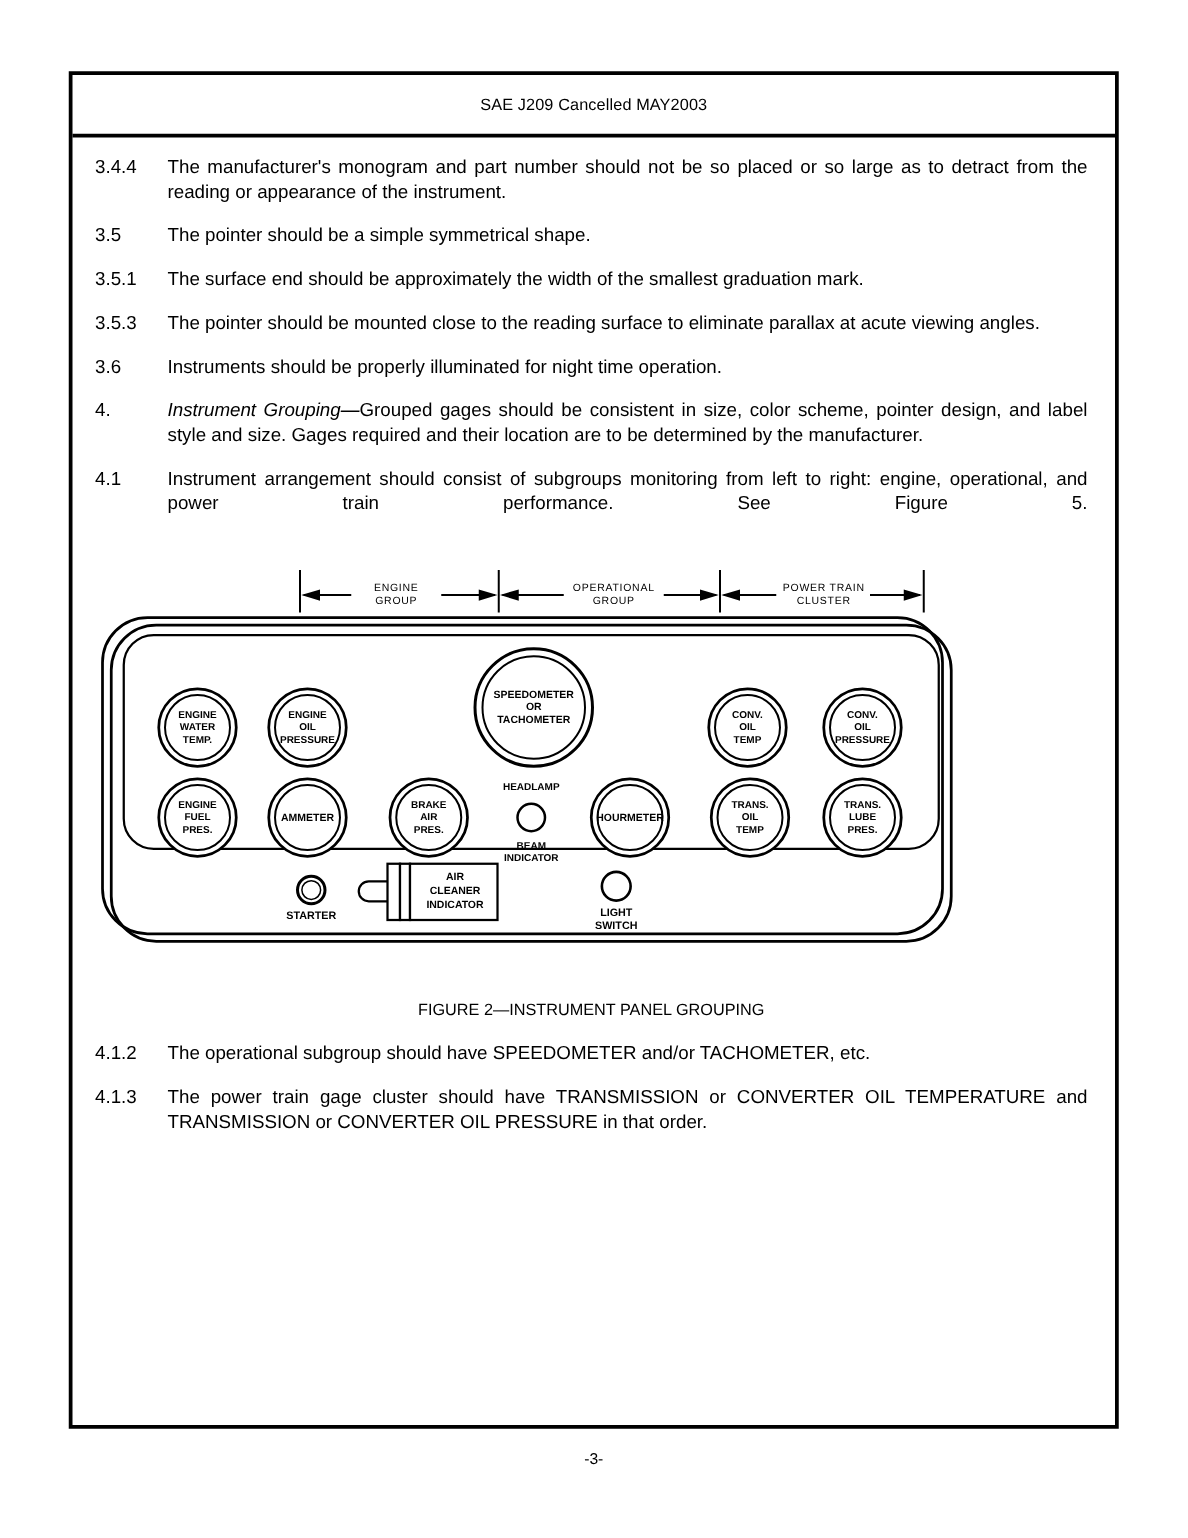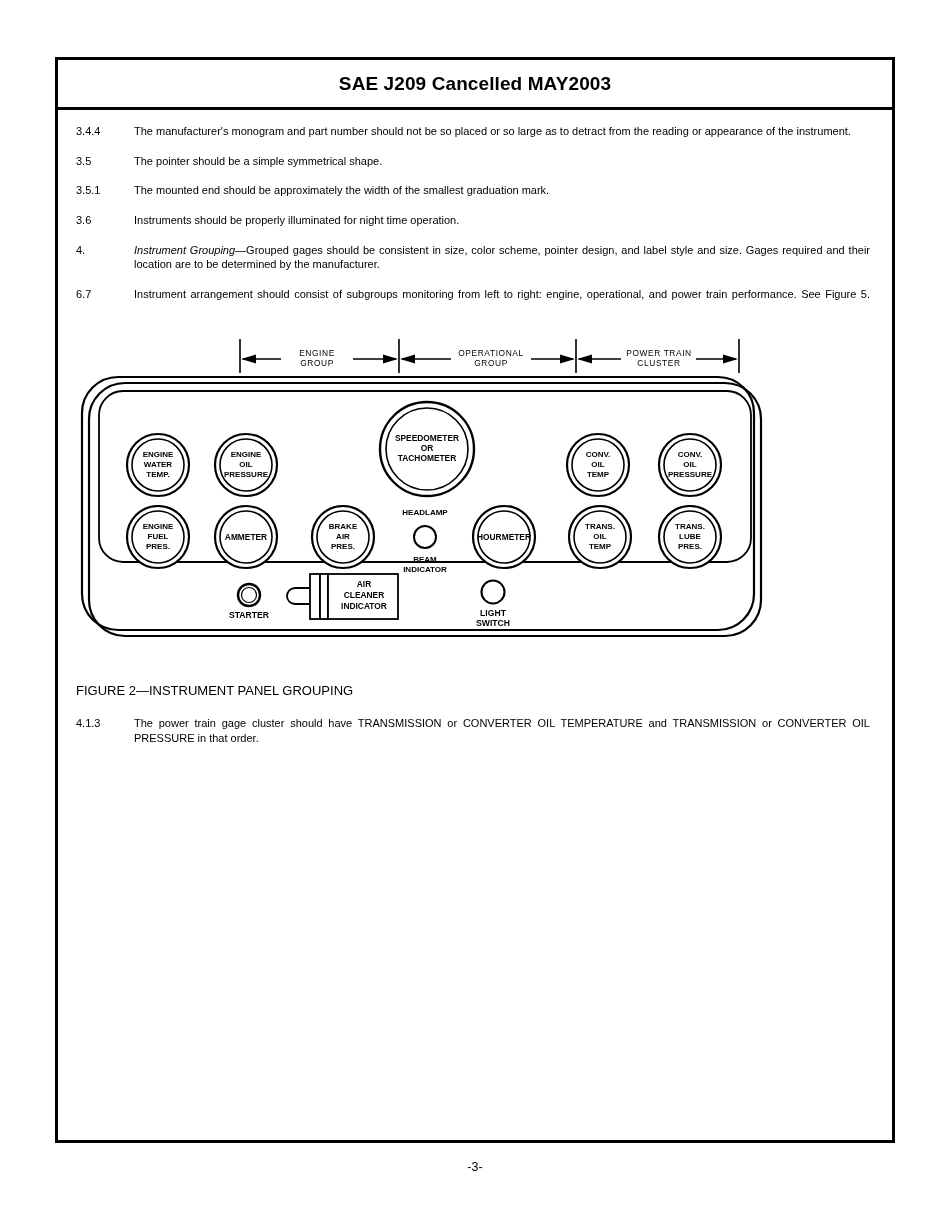--- a/index.html
+++ b/index.html
@@ -30,35 +30,35 @@
 
   #doc-header {
     height: 50px;
     border-bottom: 3px solid #000;
     display: flex;
     align-items: center;
     justify-content: center;
     box-sizing: border-box;
   }
   #doc-header .hdr-text {
-    font-size: 19px;
-    font-weight: bold;
+    font-size: 13px;
+    font-weight: normal;
     letter-spacing: 0.1px;
   }
 
   #doc-body {
     padding: 14px 22px 0 18px;
     box-sizing: border-box;
   }
 
   
   .clause {
     display: flex;
     margin-bottom: 15px;
-    font-size: 11px;
+    font-size: 15px;
     line-height: 1.33;
   }
   .clause .num {
     width: 58px;
     flex: 0 0 58px;
     white-space: nowrap;
   }
   .clause .num.bold { font-weight: normal; }
   .clause .txt {
     flex: 1 1 auto;
@@ -80,21 +80,21 @@
     position: relative;
     height: 350px;
     margin-top: 4px;
   }
   #figure-svg {
     position: absolute;
     left: 0;
     top: 0;
   }
   #figure-caption {
-    text-align: left;
+    text-align: center;
     font-size: 13px;
     margin-top: 2px;
     margin-bottom: 18px;
   }
 
   
   #page-number {
     position: absolute;
     left: 0;
     top: 1160px;
@@ -120,37 +120,41 @@
     </div>
 
 
     <div class="clause">
       <div class="num bold">3.5</div>
       <div class="txt">The pointer should be a simple symmetrical shape.</div>
     </div>
 
     <div class="clause">
       <div class="num">3.5.1</div>
-      <div class="txt">The mounted end should be approximately the width of the smallest graduation mark.</div>
-    </div>
-
-
+      <div class="txt">The surface end should be approximately the width of the smallest graduation mark.</div>
+    </div>
+
+
+    <div class="clause">
+      <div class="num">3.5.3</div>
+      <div class="txt">The pointer should be mounted close to the reading surface to eliminate parallax at acute viewing angles.</div>
+    </div>
 
     <div class="clause">
       <div class="num bold">3.6</div>
       <div class="txt">Instruments should be properly illuminated for night time operation.</div>
     </div>
 
     <div class="clause">
       <div class="num bold">4.</div>
       <div class="txt justify"><span class="lead-bolditalic">Instrument Grouping—</span><span>Grouped gages should be consistent in size, color scheme, pointer design, and label style and size.  Gages required and their location are to be determined by the manufacturer.</span></div>
     </div>
 
     <div class="clause">
-      <div class="num bold">6.7</div>
+      <div class="num bold">4.1</div>
       <div class="txt justify-all">Instrument arrangement should consist of subgroups monitoring from left to right: engine, operational, and power train performance.   See Figure 5.</div>
     </div>
 
     <div id="figure-block">
       <svg id="figure-svg" width="800" height="345" viewBox="0 0 800 345">
 
         <g stroke="#000" stroke-width="1.6" fill="none">
 
           <line x1="164" y1="8" x2="164" y2="42"></line>
           <line x1="323" y1="8" x2="323" y2="42"></line>
@@ -339,20 +343,24 @@
             <text x="417" y="295">SWITCH</text>
           </g>
         </g>
 
       </svg>
     </div>
 
     <div id="figure-caption">FIGURE 2—INSTRUMENT PANEL GROUPING</div>
 
 
+    <div class="clause">
+      <div class="num">4.1.2</div>
+      <div class="txt">The operational subgroup should have SPEEDOMETER and/or TACHOMETER, etc.</div>
+    </div>
 
     <div class="clause">
       <div class="num">4.1.3</div>
       <div class="txt justify">The power train gage cluster should have TRANSMISSION or CONVERTER OIL TEMPERATURE and TRANSMISSION or CONVERTER OIL PRESSURE in that order.</div>
     </div>
 
   </div>
 </div>
 
 <div id="page-number">-3-</div>

